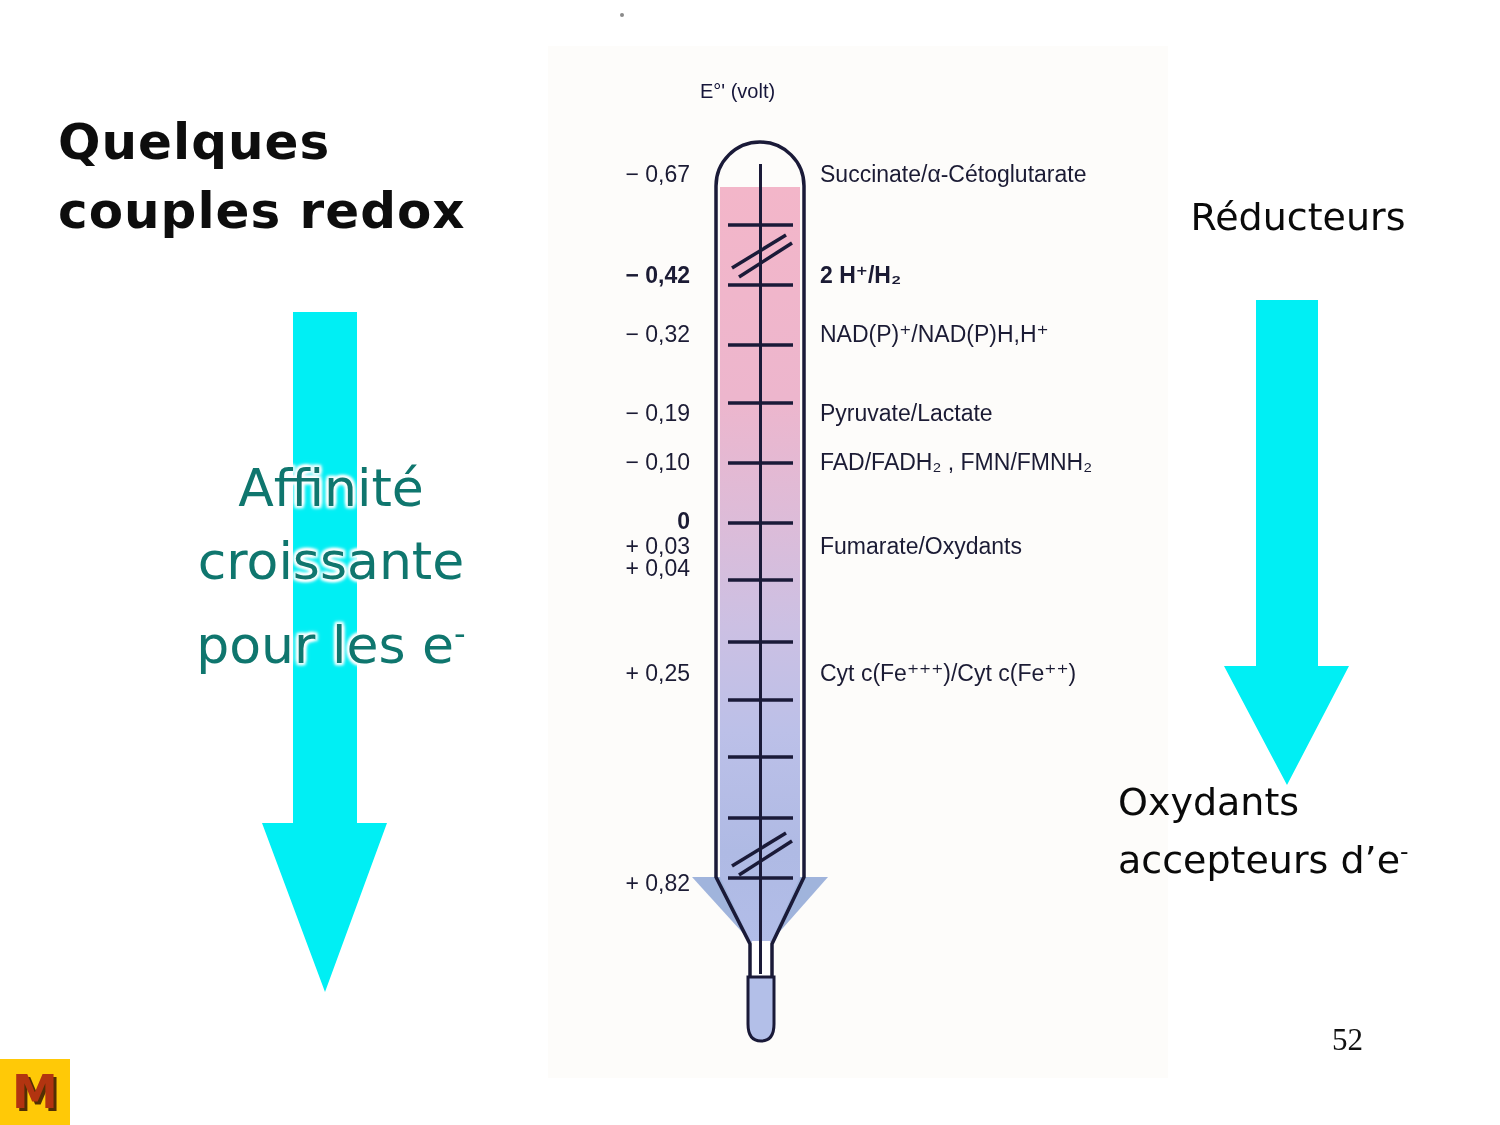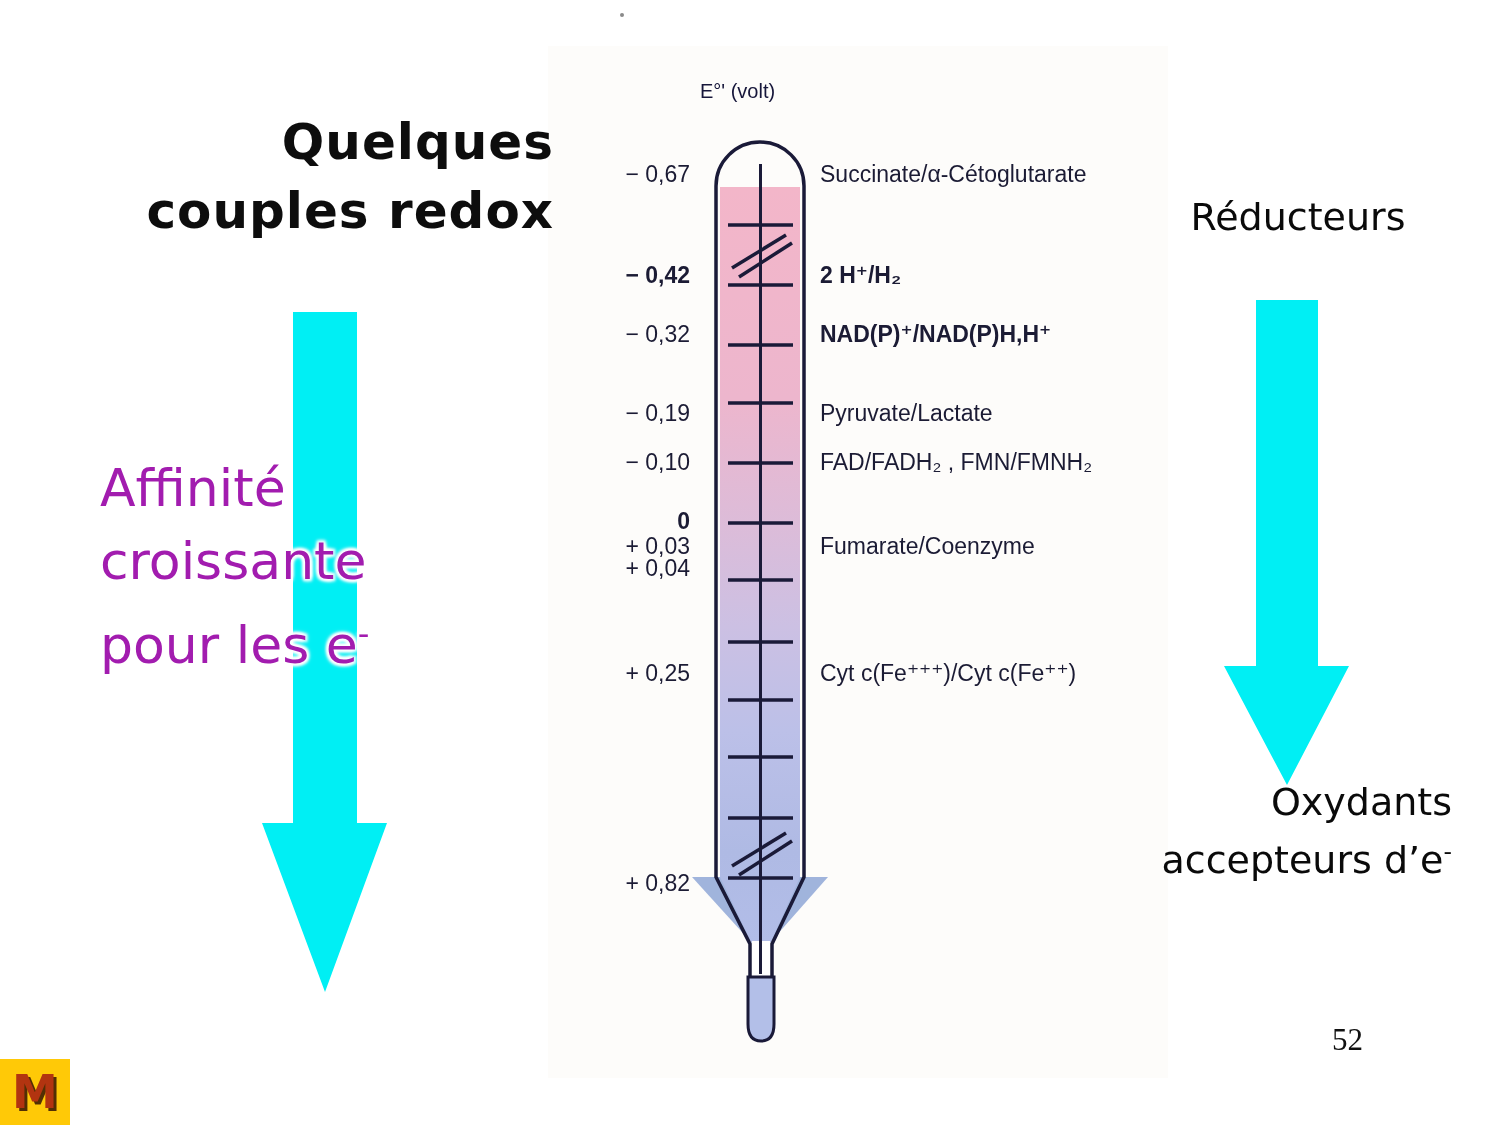--- a/index.html
+++ b/index.html
@@ -1,25 +1,25 @@
 <!DOCTYPE html>
 <html><head>
 <meta charset="utf-8">
 <style>
   html,body{margin:0;padding:0;background:#e8e8e8;}
   #slide{position:relative;width:1500px;height:1125px;background:#ffffff;overflow:hidden;
          font-family:"DejaVu Sans",sans-serif;color:#111;}
   .abs{position:absolute;}
   #scan-bg{left:548px;top:46px;width:620px;height:1032px;background:#fdfcfa;}
-  #title{left:58px;top:108px;width:496px;text-align:right;font-size:50px;font-weight:bold;
+  #title{left:58px;top:108px;width:496px;text-align:left;font-size:50px;font-weight:bold;
          line-height:69px;color:#0d0d0d;letter-spacing:1px;}
-  #affinity{left:100px;top:452px;width:462px;font-size:52px;line-height:73px;color:#a21caf;
+  #affinity{left:100px;top:452px;width:462px;text-align:center;font-size:52px;line-height:73px;color:#0f766e;
             text-shadow:0 0 5px #fff,0 0 6px #fff,2px 2px 3px #fff,-2px -2px 3px #fff,2px -2px 3px #fff,-2px 2px 3px #fff;}
   #reducers{left:1138px;top:192px;width:320px;text-align:center;font-size:38px;line-height:50px;color:#0a0a0a;}
-  #oxidants{left:1118px;top:778px;width:334px;text-align:right;font-size:38px;line-height:49px;color:#0a0a0a;}
+  #oxidants{left:1118px;top:778px;width:334px;text-align:left;font-size:38px;line-height:49px;color:#0a0a0a;}
   sup{font-size:62%;}
   #axis-title{left:700px;top:80px;font-size:20px;font-weight:400;color:#16163a;
               font-family:"Liberation Sans","DejaVu Sans",sans-serif;}
   .thermo-value{position:absolute;left:528px;width:162px;text-align:right;font-size:23px;line-height:28px;
                 color:#1b1b34;font-family:"Liberation Sans","DejaVu Sans",sans-serif;white-space:nowrap;}
   .thermo-label{position:absolute;left:820px;width:440px;font-size:23px;line-height:28px;
                 color:#1b1b34;font-family:"Liberation Sans","DejaVu Sans",sans-serif;white-space:nowrap;}
   .bold{font-weight:700;}
   #page-num{left:1332px;top:1022px;font-size:31px;color:#111;
             font-family:"Liberation Serif","DejaVu Serif",serif;}
@@ -111,25 +111,25 @@
     <span>M</span>
   </div>
 
   <div id="stray-dot" class="abs"></div>
 
 <div class="thermo-value" style="top: 160px;">− 0,67</div>
     <div class="thermo-label" style="top: 160px;">Succinate/α-Cétoglutarate</div>
     <div class="thermo-value bold" style="top: 261px;">− 0,42</div>
     <div class="thermo-label bold" style="top: 261px;">2 H⁺/H₂</div>
     <div class="thermo-value" style="top: 320px;">− 0,32</div>
-    <div class="thermo-label" style="top: 320px; font-weight: bold;">NAD(P)⁺/NAD(P)H,H⁺</div>
+    <div class="thermo-label" style="top: 320px;">NAD(P)⁺/NAD(P)H,H⁺</div>
     <div class="thermo-value" style="top: 399px;">− 0,19</div>
     <div class="thermo-label" style="top: 399px;">Pyruvate/Lactate</div>
     <div class="thermo-value" style="top: 448px; text-align: right;">− 0,10</div>
     <div class="thermo-label" style="top: 448px;">FAD/FADH₂ , FMN/FMNH₂</div>
     <div class="thermo-value bold" style="top: 507px;">0</div>
     <div class="thermo-value" style="top: 532px;">+ 0,03</div>
-    <div class="thermo-label" style="top: 532px;">Fumarate/Coenzyme</div>
+    <div class="thermo-label" style="top: 532px;">Fumarate/Oxydants</div>
     <div class="thermo-value" style="top: 554px;">+ 0,04</div>
     <div class="thermo-value" style="top: 659px;">+ 0,25</div>
     <div class="thermo-label" style="top: 659px;">Cyt c(Fe⁺⁺⁺)/Cyt c(Fe⁺⁺)</div>
     <div class="thermo-value" style="top: 869px;">+ 0,82</div>
   </div>
 
 </body></html>

